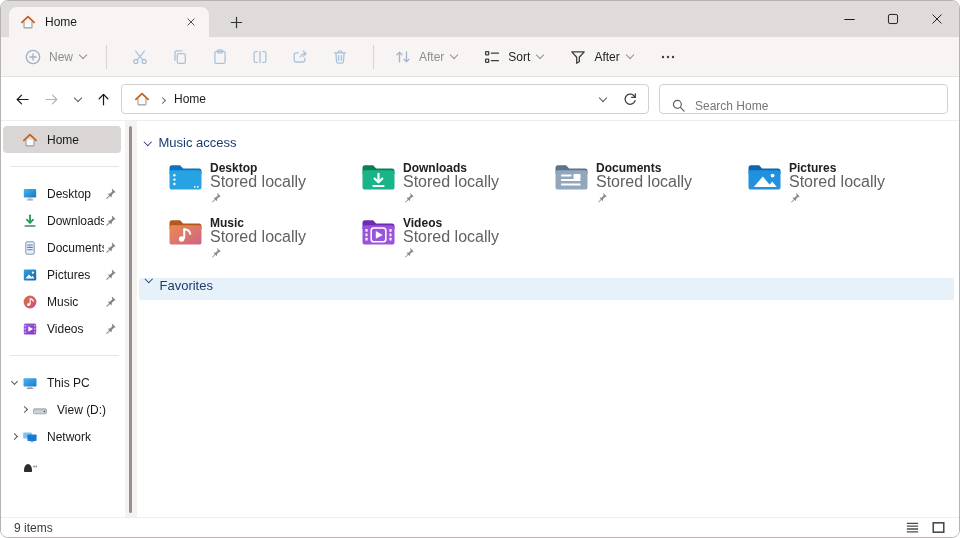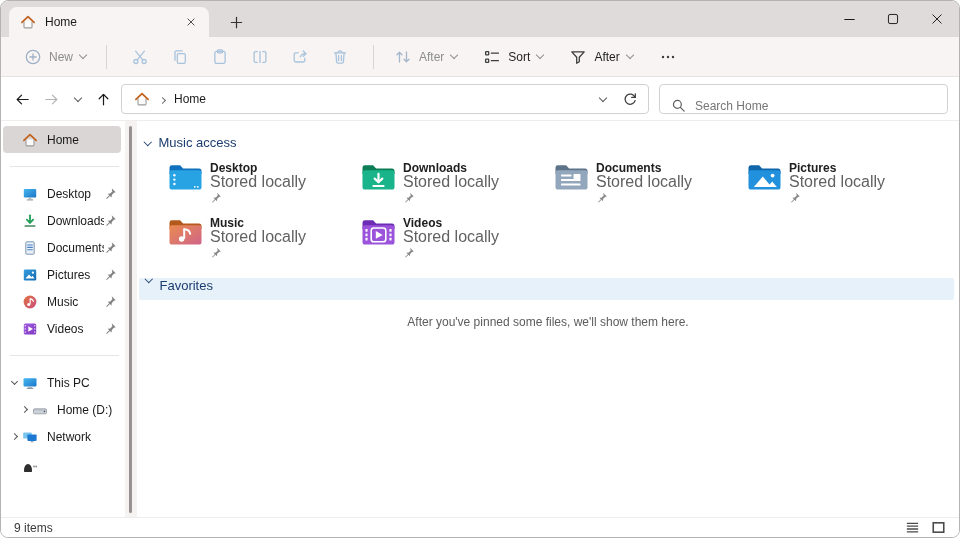--- a/index.html
+++ b/index.html
@@ -525,21 +525,21 @@
     <span class="chev-slot">
               <span class="cv r"></span>
             </span>
     <span class="s-icon">
               <svg width="16" height="16" viewBox="0 0 16 16">
                 <rect x="1.5" y="6.8" width="13" height="5" rx="1" fill="#cdd3da" stroke="#9099a2" stroke-width=".8"></rect>
                 <rect x="2" y="7.2" width="12" height="1.4" fill="#aab2bb" opacity=".65"></rect>
                 <circle cx="12.4" cy="9.5" r=".8" fill="#3f4850"></circle>
               </svg>
             </span>
-    <span class="s-label">Home (D:)</span>
+    <span class="s-label">View (D:)</span>
   </div>
           <div class="side-item">
     <span class="chev-slot">
               <span class="cv r"></span>
             </span>
     <span class="s-icon">
               <svg width="16" height="16" viewBox="0 0 16 16">
                 <rect x="1.2" y="3.4" width="8.6" height="6.2" rx=".9" fill="#7ac4f0"></rect>
                 <rect x="5.4" y="5.4" width="9.2" height="6.6" rx=".9" fill="#1b79d2"></rect>
                 <path d="M8.8 12 h2.6 l.6 1.3 h-3.8 z" fill="#9fb0bd"></path>
@@ -706,21 +706,20 @@
                   <path d="M8.3 1.4 l4.3 4.3 -2 .6 -2.2 2.2 -.3 2.8 -1.7-1.7 -3.3 3.3 -.7-.7 3.3-3.3 -1.7-1.7 2.8-.3 2.2-2.2 z" fill="#6d6a69"></path>
                 </svg>
               </span>
     </div>
   </div>
         </div>
       <div class="fav-band">
         <span class="cv"></span>
         <span>Favorites</span>
       </div>
-      <div class="empty-msg">After you've pinned some files, we'll show them here.</div>
     </main>
   </div>
 
   <div class="statusbar">
     <span>9 items</span>
     <span class="sb-icons">
       <span class="sb-ic">
           <svg width="15" height="15" viewBox="0 0 16 16">
             <g stroke="currentColor" stroke-width="1.4">
               <path d="M2 3.6 h12 M2 6.6 h12 M2 9.6 h12 M2 12.6 h12"></path>

